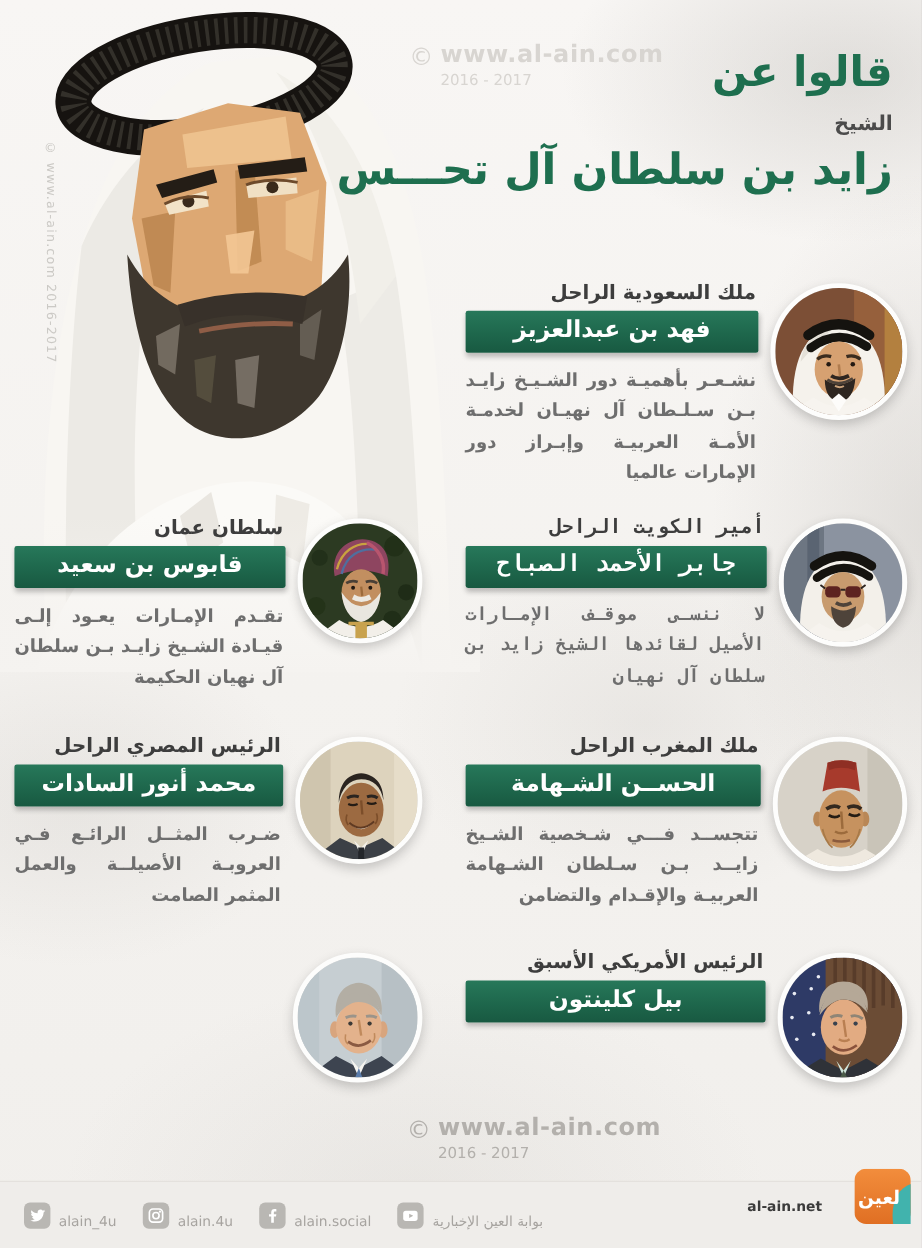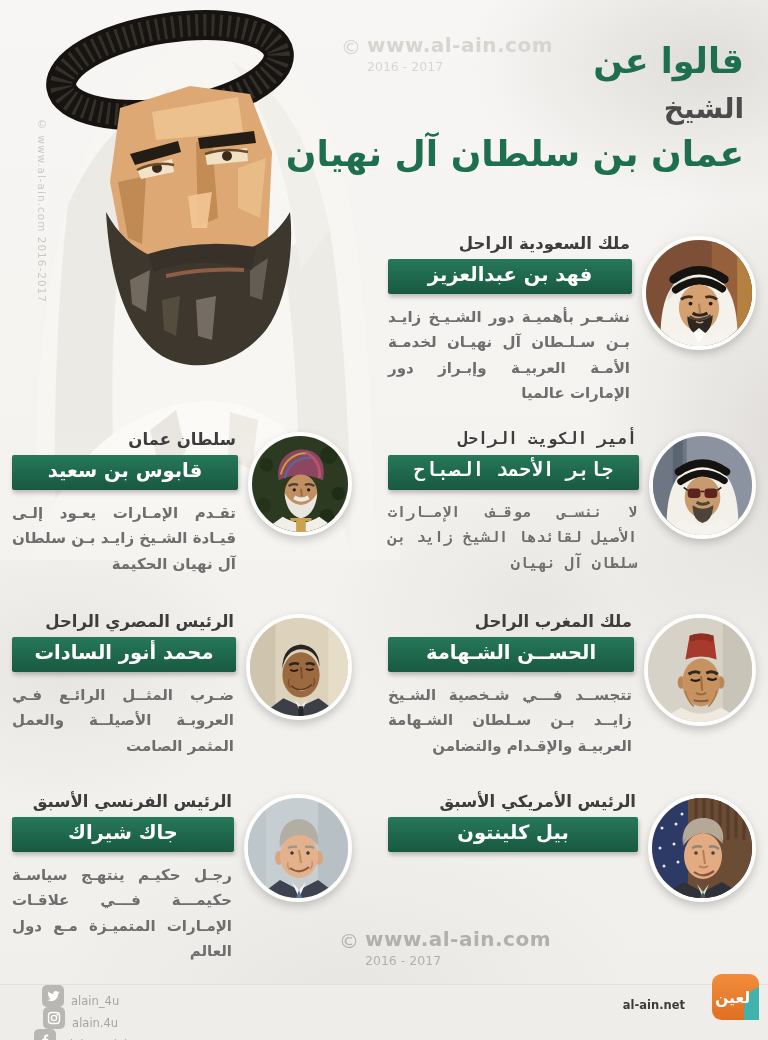--- a/index.html
+++ b/index.html
@@ -25,21 +25,21 @@
   .wm-top{left:341px;top:36px;color:#d8d5d1;}
   .wm-bottom{left:339px;top:930px;color:#b3b0ac;}
   .wm-side{
     position:absolute;left:36px;top:118px;writing-mode:vertical-rl;
     font-size:10.5px;color:rgba(168,165,160,.55);letter-spacing:1px;direction:ltr;
   }
 
   
   .title{position:absolute;right:24px;top:42px;text-align:right;direction:rtl;}
   .t1{color:#1e6f4f;font-size:35px;font-weight:bold;line-height:1.1;}
-  .t2{color:#4b4b4b;font-size:28px;font-weight:bold;line-height:1.1;margin-top:13px;}
+  .t2{color:#4b4b4b;font-size:17px;font-weight:bold;line-height:1.1;margin-top:13px;}
   .t3{color:#1e6f4f;font-size:36px;font-weight:bold;line-height:1.15;margin-top:9px;}
 
   
   .card{position:absolute;display:flex;direction:rtl;gap:10px;align-items:flex-start;}
   .txt{flex:1;min-width:0;}
   .card-label{font-size:16.5px;font-weight:bold;color:#3d3d3d;text-align:right;margin:0 2px 5px 0;line-height:1.2;}
   .ribbon{
     background:linear-gradient(180deg,#27785a 0%,#1e674c 55%,#185941 100%);
     color:#fff;font-size:19.5px;font-weight:bold;text-align:center;
     padding:4px 8px 7px;border-radius:2px;line-height:1.25;
@@ -53,21 +53,21 @@
   .c-fahd   {left:388px;top:234px;width:368px;} .c-fahd .avatar{width:114px;height:114px;}
   .c-qaboos {left:12px; top:430px;width:340px;} .c-qaboos .avatar{width:104px;height:104px;}
   .c-jaber  {left:388px;top:430px;width:368px;font-family:Liberation Mono, monospace;} .c-jaber .avatar{width:107px;height:107px;}
   .c-sadat  {left:12px; top:612px;width:340px;} .c-sadat .avatar{width:106px;height:106px;}
   .c-hassan {left:388px;top:612px;width:368px;} .c-hassan .avatar{width:112px;height:112px;}
   .c-chirac {left:12px; top:792px;width:340px;} .c-chirac .avatar{width:108px;height:108px;}
   .c-clinton{left:388px;top:792px;width:368px;} .c-clinton .avatar{width:108px;height:108px;}
 
   
   .footer{position:absolute;left:0;right:0;bottom:0;height:56px;background:#efedea;border-top:1px solid #e4e1dd;}
-  .social{position:absolute;left:20px;top:0;height:56px;display:flex;align-items:center;flex-direction:column;}
+  .social{position:absolute;left:20px;top:0;height:56px;display:flex;align-items:center;}
   .s-item{display:flex;align-items:center;gap:7px;margin-right:22px;cursor:pointer;}
   .s-ico{width:22px;height:22px;border-radius:5px;background:#b9b7b3;display:grid;place-items:center;flex:none;}
   .s-ico svg{width:14px;height:14px;display:block;}
   .s-label{color:#a7a4a0;font-size:11.5px;position:relative;top:5px;white-space:nowrap;}
   .brand{position:absolute;right:9px;bottom:20px;display:flex;align-items:flex-end;gap:27px;cursor:pointer;}
   .site{color:#3b3b3b;font-weight:bold;font-size:11.5px;margin-bottom:8px;}
   .logo{width:47px;height:46px;}
 </style>
 </head>
 <body>
@@ -119,21 +119,21 @@
   <div class="wm wm-top">
     <span class="sym">©</span>
     <span><span class="url">www.al-ain.com</span><br>
     <span class="yrs">2016 - 2017</span></span>
   </div>
   <div class="wm-side">© www.al-ain.com 2016-2017</div>
 
   <div class="title">
     <div class="t1">قالوا عن</div>
     <div class="t2">الشيخ</div>
-    <div class="t3">عمان بن سلطان آل نهيان</div>
+    <div class="t3">زايد بن سلطان آل تحـــس</div>
   </div>
 
   <section class="card c-qaboos">
     <div class="avatar">
       <svg viewBox="0 0 100 100">
         <rect width="100" height="100" fill="#2c3a22"></rect>
         <circle cx="15" cy="30" r="7" fill="#22301a"></circle>
           <circle cx="80" cy="20" r="9" fill="#223018"></circle>
           <circle cx="90" cy="60" r="7" fill="#1f2c17"></circle>
           <circle cx="12" cy="72" r="8" fill="#243319"></circle>
@@ -281,25 +281,20 @@
         <path d="M40,50 q5,-2 9,-1 M57,49 q5,-1 9,1" stroke="#9b948a" stroke-width="2.4" fill="none"></path>
         <circle cx="44" cy="55" r="1.8" fill="#3c3a36"></circle>
           <circle cx="60" cy="55" r="1.8" fill="#3c3a36"></circle>
         <path d="M51,52 l2,13" stroke="#c08a5c" stroke-width="2" fill="none"></path>
         <path d="M42,70 Q51,77 61,69" stroke="#8a5a42" stroke-width="2.2" fill="none"></path>
         <path d="M40,64 q-1,6 2,8 M64,63 q1,6 -2,8" stroke="#c08a5c" stroke-width="1.3" fill="none"></path>
         <path d="M8,100 L32,82 L51,92 L70,82 L94,100 Z" fill="#3d4450"></path>
         <path d="M44,84 L51,92 L58,84 L51,100 Z" fill="#f5f4f0"></path>
         <path d="M51,92 l-3,8 h6 Z" fill="#5a7cab"></path>
       </svg>
-    </div>
-    <div class="txt">
-      <div class="card-label">الرئيس الفرنسي الأسبق</div>
-      <div class="ribbon">جاك شيراك</div>
-      <p class="quote">رجـل حكيـم ينتهـج سياسـة حكيمـــة فـــي علاقـات الإمـارات المتميـزة مـع دول العالم</p>
     </div>
   </section>
 
   <section class="card c-clinton">
     <div class="avatar">
       <svg viewBox="0 0 100 100">
         <rect width="100" height="100" fill="#2e3a66"></rect>
         <g fill="#e8eaf2">
             <circle cx="8" cy="12" r="1.5"></circle>
             <circle cx="20" cy="8" r="1.5"></circle>

